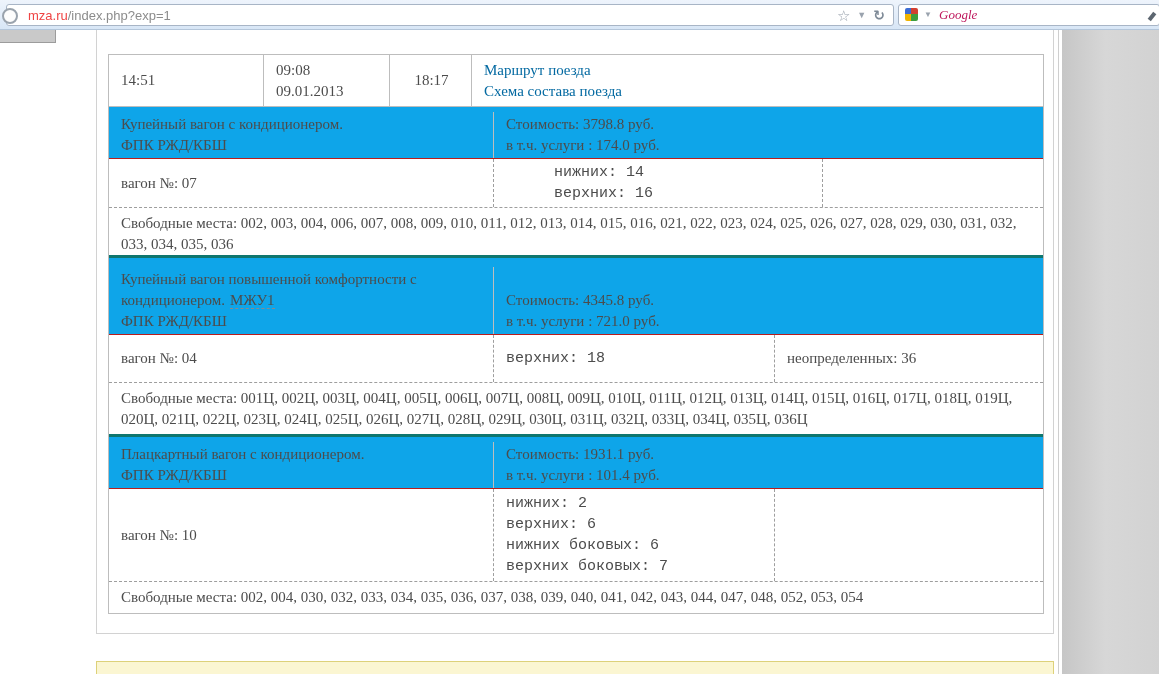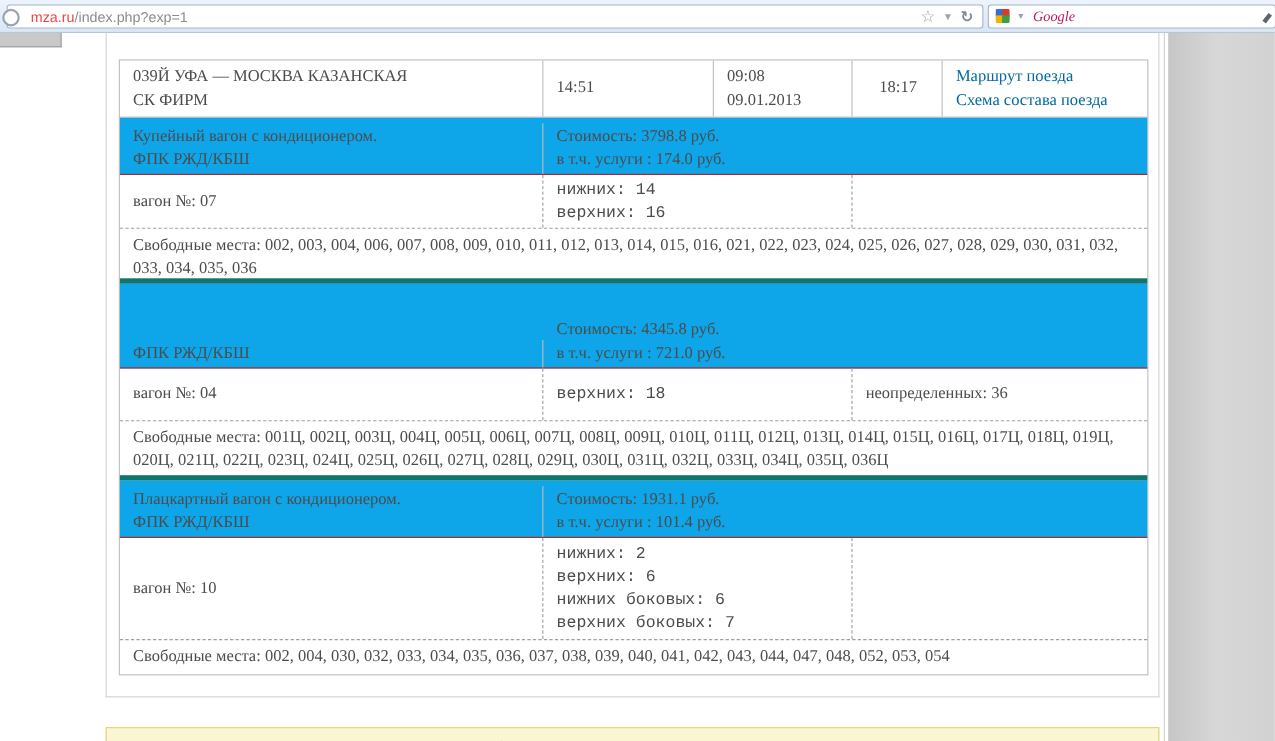--- a/index.html
+++ b/index.html
@@ -51,21 +51,21 @@
     box-sizing:border-box;font-family:"Liberation Serif","DejaVu Serif",serif;
     font-size:15px;color:#4c4c4c;}
   .trow{display:flex;box-sizing:border-box;}
   .cell{box-sizing:border-box;padding:2px 10px 2px 12px;line-height:21px;display:flex;
     flex-direction:column;justify-content:center;}
   .sep-s{border-right:1px solid #bdbdbd;}
   .sep-d{border-right:1px dashed #9e9e9e;}
   .row-header{height:52px;border-bottom:1px solid #bdbdbd;}
   .row-class{background:#0ea5e9;border-bottom:1px solid #b91c1c;align-items:flex-end;}
   .row-wagon{border-bottom:1px dashed #9e9e9e;}
-  .row-seats{border-bottom:5px solid #0f766e;}
+  .row-seats{border-bottom:3px solid #0f766e;}
   .row-seats.last{border-bottom:none;}
   .c1{width:385px;} .c2{width:155px;} .c3{width:126px;} .c4{width:82px;text-align:center;} .c5{flex:1;}
   .w2{width:281px;font-family:Liberation Mono, monospace;} .w3{flex:1;}
   .full{flex:1;}
   a.tlink{color:#0369a1;text-decoration:none;cursor:pointer;}
   .abbr{border-bottom:1px dashed #8a8a8a;margin-left:5px;}
   
   .notice{position:absolute;left:96px;top:661px;width:958px;height:46px;box-sizing:border-box;
     background:#fbf6d2;border:1px solid #ddd17a;padding:9px 14px 0;
     font-size:13px;color:#86865a;font-family:"Liberation Serif","DejaVu Serif",serif;
@@ -103,24 +103,20 @@
 <div class="remnant-line" style="left:261px;"></div>
 <div class="faint-line"></div>
 
 <div class="side-line"></div>
 <div class="side-gray"></div>
 
 <div class="panel">
   <div class="ttable">
 
     <div class="trow row-header">
-      <div class="cell c1 sep-s">
-        <div>039Й УФА — МОСКВА КАЗАНСКАЯ</div>
-        <div>СК ФИРМ</div>
-      </div>
       <div class="cell c2 sep-s">
         <div>14:51</div>
       </div>
       <div class="cell c3 sep-s">
         <div>09:08</div>
         <div>09.01.2013</div>
       </div>
       <div class="cell c4 sep-s">
         <div>18:17</div>
       </div>
@@ -133,38 +129,39 @@
     <div class="trow row-class" style="height:52px;">
       <div class="cell c1 sep-s">
         <div><span>Купейный вагон с кондиционером.</span></div>
         <div>ФПК РЖД/КБШ</div>
       </div>
       <div class="cell full">
         <div>Стоимость: 3798.8 руб.</div>
         <div>в т.ч. услуги : 174.0 руб.</div>
       </div>
     </div>
-    <div class="trow row-wagon" style="height:49px;">
+    <div class="trow row-wagon" style="height:49px;gap:48px;">
       <div class="cell c1 sep-d">
         <div>вагон №: 07</div>
       </div>
       <div class="cell w2 sep-d">
         <div>нижних: 14</div>
         <div>верхних: 16</div>
       </div>
       <div class="cell w3"></div>
     </div>
     <div class="trow row-seats" style="height:50px;">
       <div class="cell full" style="justify-content:flex-start;padding-top:5px;">
         <div>Свободные места: 002, 003, 004, 006, 007, 008, 009, 010, 011, 012, 013, 014, 015, 016, 021, 022, 023, 024, 025, 026, 027, 028, 029, 030, 031, 032, 033, 034, 035, 036</div>
       </div>
     </div>
 
     <div class="trow row-class" style="height:77px;">
       <div class="cell c1 sep-s">
+        <div><span>Купейный вагон повышенной комфортности с кондиционером.</span><span class="abbr">МЖУ1</span></div>
         <div>ФПК РЖД/КБШ</div>
       </div>
       <div class="cell full">
         <div>Стоимость: 4345.8 руб.</div>
         <div>в т.ч. услуги : 721.0 руб.</div>
       </div>
     </div>
     <div class="trow row-wagon" style="height:48px;">
       <div class="cell c1 sep-d">
         <div>вагон №: 04</div>

